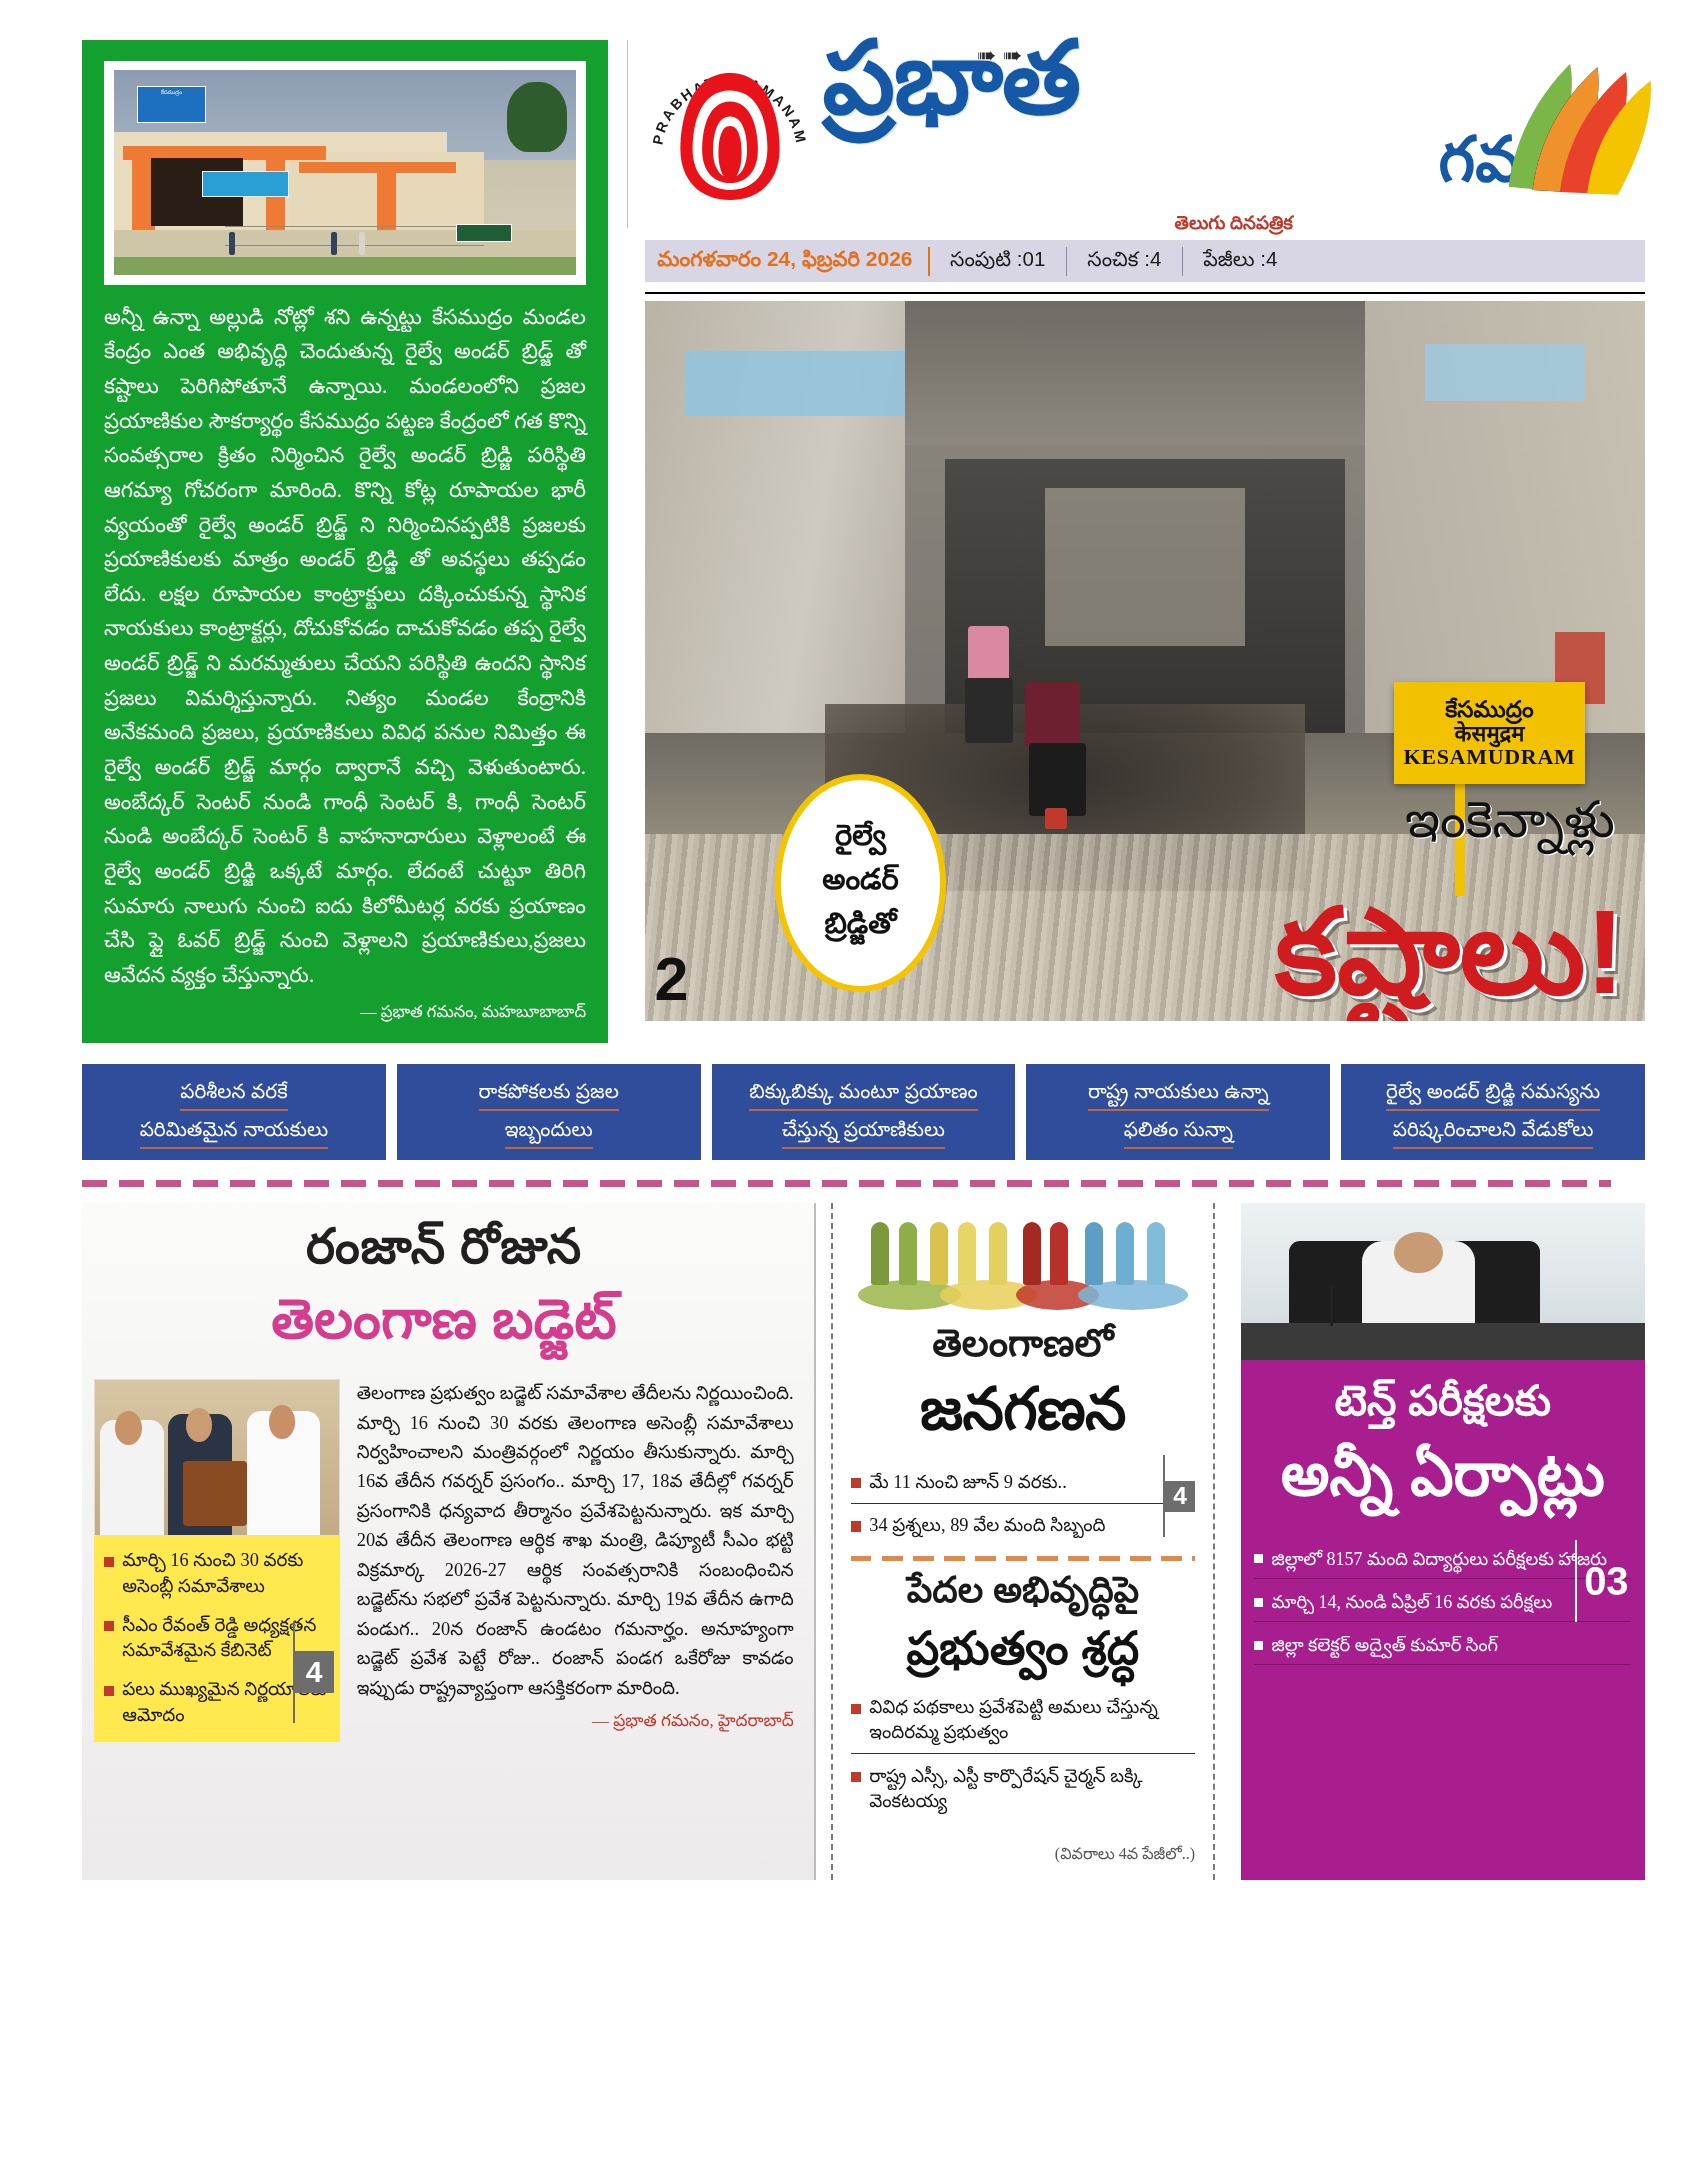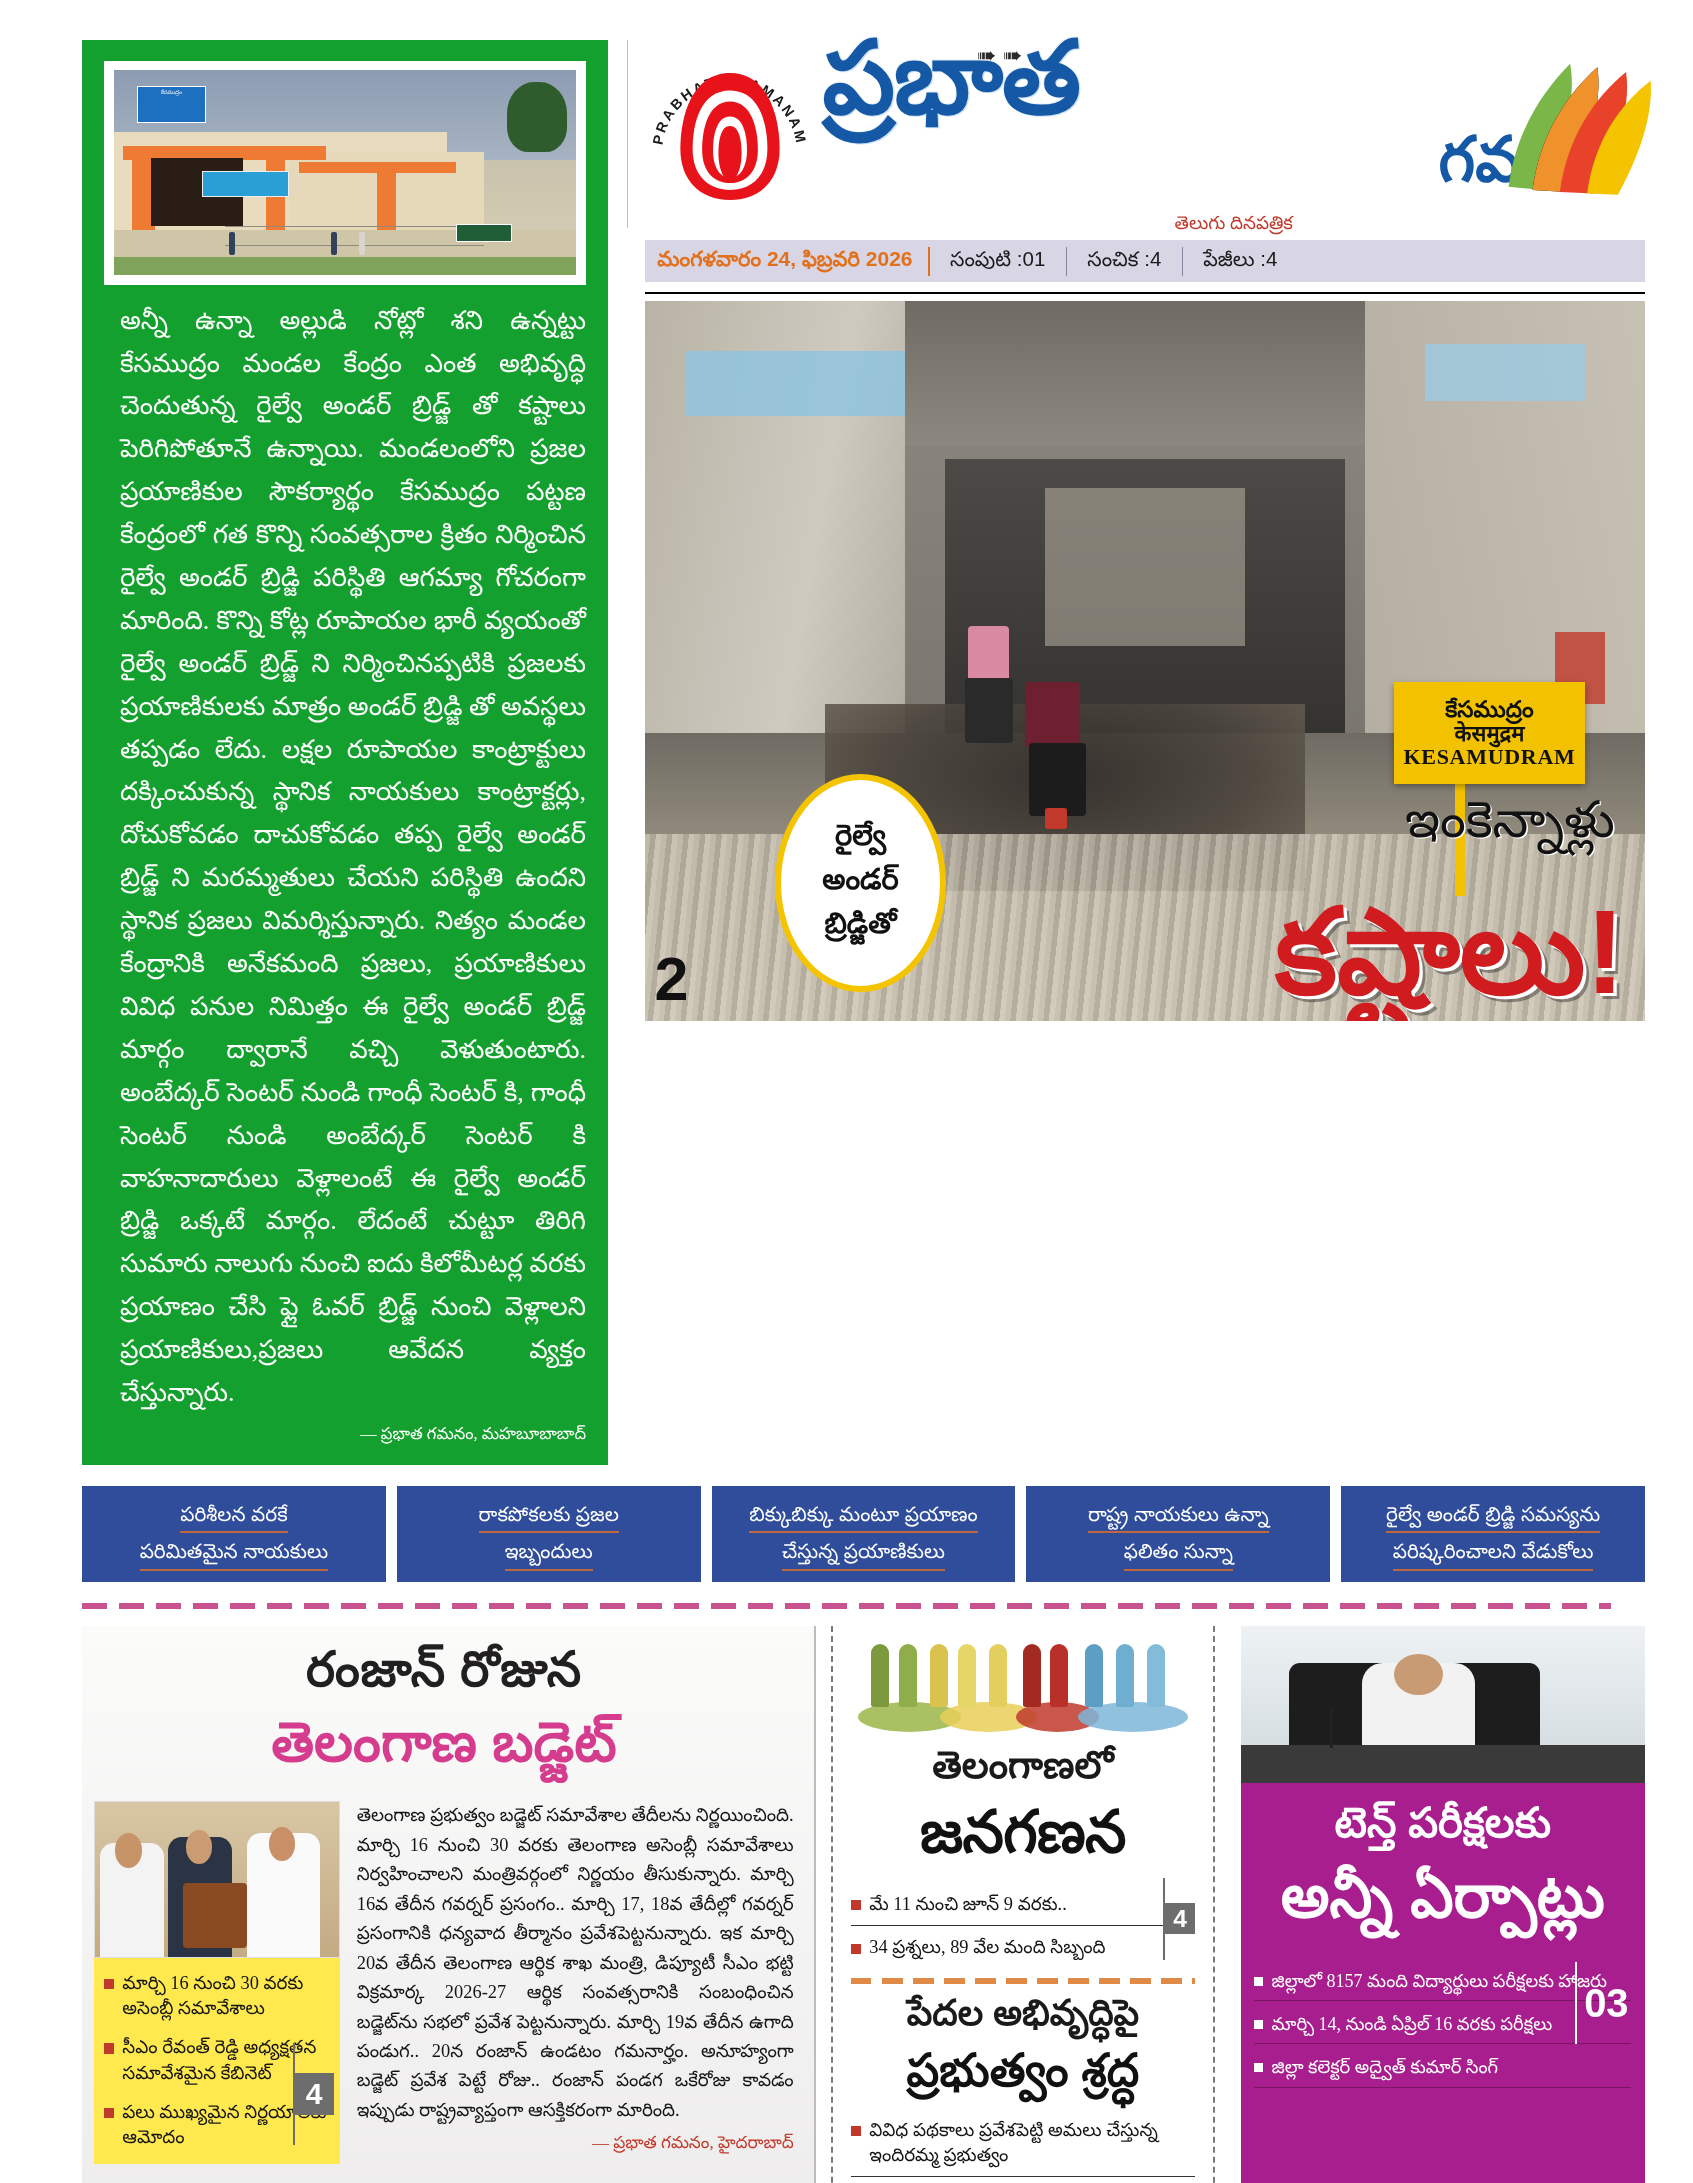--- a/index.html
+++ b/index.html
@@ -33,38 +33,38 @@
       font-size:5.5px; color:#fff; text-align:center; line-height:1.3; padding-top:1.4px; }
   .gp-banner { position:absolute; left:19%; bottom:38%; width:19%; height:13%; background:#2a9fd6; border:0.7px solid #eee; }
   .gp-ground { position:absolute; left:0; bottom:0; width:100%; height:22%; background:#cfc6a8; }
   .gp-grass { position:absolute; left:0; bottom:0; width:100%; height:9%; background:#7fa35b; }
   .gp-tree { position:absolute; right:2%; top:6%; width:13%; height:34%; background:#2f5c2c; border-radius:45% 45% 35% 35%; }
   .gp-p1,.gp-p2,.gp-p3 { position:absolute; bottom:10%; width:6.1px; height:23px; background:#33415c; border-radius:2px; }
   .gp-p1 { left:25%; } .gp-p2 { left:47%; } .gp-p3 { left:53%; background:#d9d4cc; }
   .gp-fence { position:absolute; left:24%; bottom:14%; width:56%; height:10%; border-top:1.4px solid #8b8b82; border-bottom:1.4px solid #8b8b82; }
   .gp-greensign { position:absolute; right:14%; bottom:16%; width:12%; height:9%; background:#1f5e36; border:0.7px solid #fff; }
 
-  .green-body { color:#ffffff; font-size:26px; line-height:1.65; text-align:justify;
-      margin-top:15px; font-family:"Liberation Serif", serif;margin-left:16px; }
+  .green-body { color:#ffffff; font-size:21px; line-height:1.65; text-align:justify;
+      margin-top:15px; font-family:"Liberation Serif", serif; }
   .green-byline { color:#ffffff; font-size:16.4px; text-align:right; margin-top:9.6px; }
 
   
   .right-col { flex:1; display:flex; flex-direction:column; }
   .masthead { display:flex; align-items:center; height:188px; border-left:1.4px solid #bdbdbd; padding-left:18px; position:relative; }
 
   .logo-badge { position:relative; width:167px; height:167px; flex:0 0 167px; }
   .logo-circle-text { position:absolute; inset:0; }
   .logo-nib { position:absolute; left:50%; top:16.4px; transform:translateX(-50%); width:102px; height:137px; }
 
   .title-block { flex:1; position:relative; padding-left:9.6px; }
   .title-main { font-family:"Liberation Sans", sans-serif; font-weight:bold; font-size:102px;
       color:#1558a6; letter-spacing:-1.4px; line-height:0.95; text-shadow: 1.4px 1.4px 0 #cfe2f5, -0.7px -0.7px 0 #e8f1fb; }
   .title-sub { font-family:"Liberation Sans", sans-serif; font-weight:bold; font-size:63px;
       color:#1558a6; text-align:right; margin-top:-4.1px; padding-right:27px; }
-  .title-tag { text-align:center; color:#c0392b; font-size:18.4px; margin-top:2.7px; font-weight:normal; }
+  .title-tag { text-align:center; color:#c0392b; font-size:18.4px; margin-top:2.7px; font-weight:bold; }
   .birds { position:absolute; left:164px; top:12.3px; font-size:23px; color:#2b2b2b; letter-spacing:6.8px; }
 
   .leaf-art { position:absolute; right:-6.8px; top:20.5px; width:157px; height:147px; }
 
   .datebar { margin:12.3px 0 0 18px; background:#d8d5e4; height:42px; display:flex; align-items:center;
       padding:0 12.3px; gap:0; }
   .datebar .dt { color:#e2711d; font-weight:bold; font-size:21px; font-family:"Liberation Sans", sans-serif;
       padding-right:15px; border-right:2px solid #e2711d; }
   .datebar .meta { color:#1a1a1a; font-size:20.5px; font-family:"Liberation Sans", sans-serif;
       padding:0 20.5px; border-right:1.4px solid #8b86a0; }

